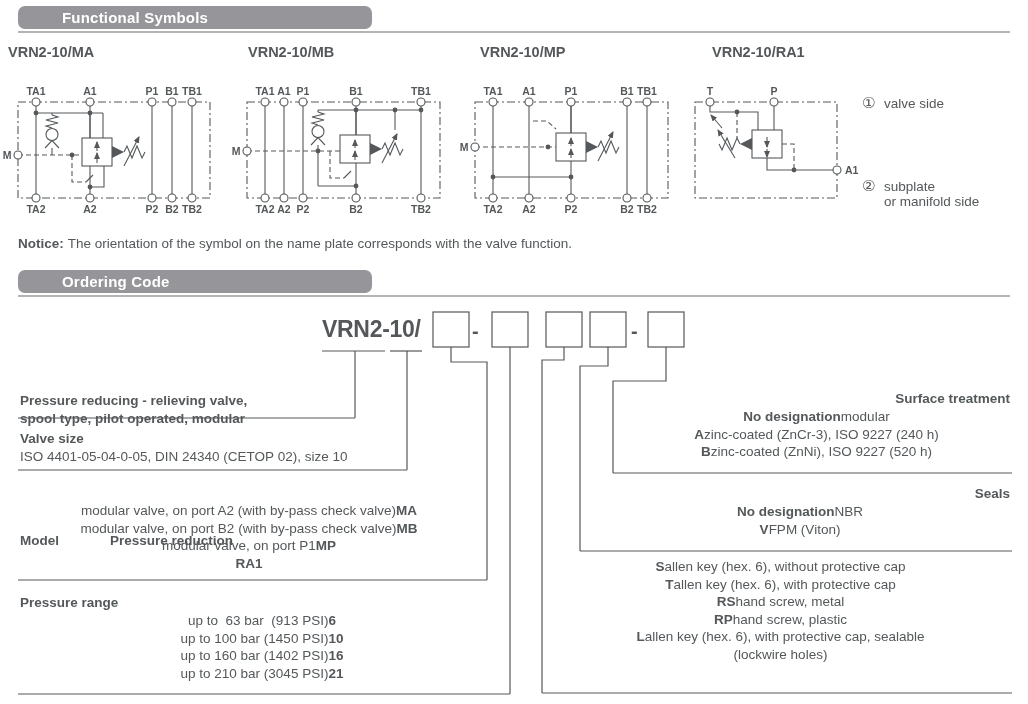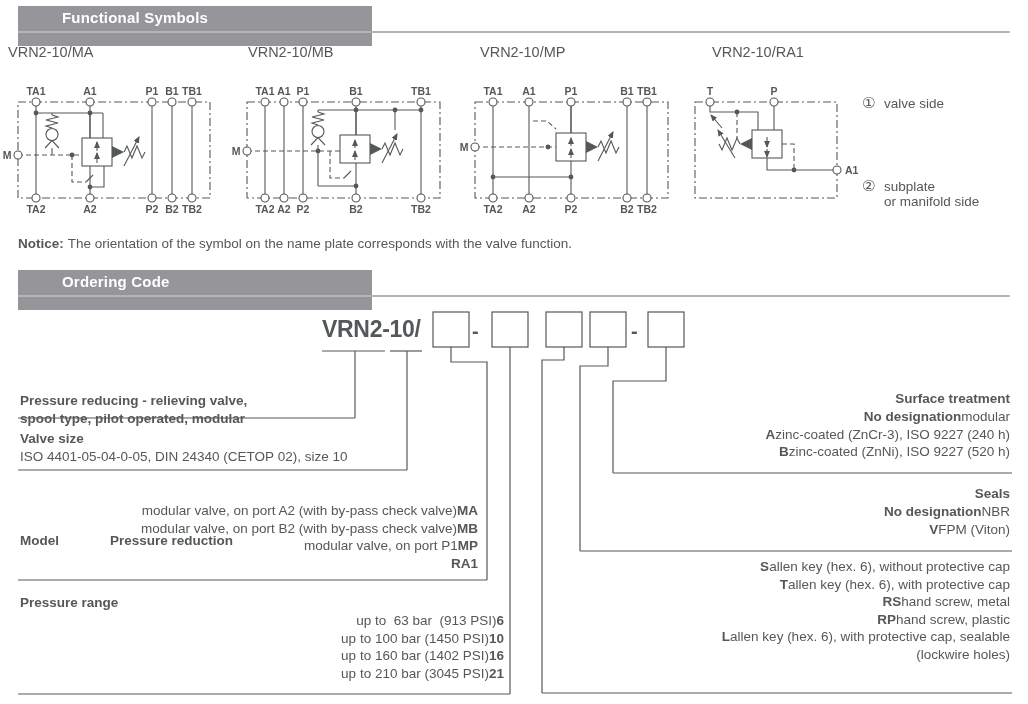--- a/index.html
+++ b/index.html
@@ -1,33 +1,33 @@
 <!DOCTYPE html>
 <html><head>
 <meta charset="utf-8">
 <style>
   html,body{margin:0;padding:0;background:#fff;}
   .page{position:relative;width:1028px;height:704px;background:#ffffff;overflow:hidden;
         font-family:"Liberation Sans","DejaVu Sans",sans-serif;color:#54585a;}
   svg.draw{position:absolute;left:0;top:0;z-index:1;pointer-events:none;}
   .txt-layer{position:absolute;left:0;top:0;width:100%;height:100%;z-index:2;}
-  .hbar{position:absolute;left:18px;width:354px;height:40px;background:#96969a;
+  .hbar{position:absolute;left:18px;width:354px;height:23px;background:#96969a;
         color:#fff;font-weight:bold;font-size:15px;line-height:23px;padding-left:44px;
-        letter-spacing:.2px;box-sizing:border-box;}
+        letter-spacing:.2px;box-sizing:border-box;border-radius:7px;}
   .hline{position:absolute;left:18px;width:992px;height:2px;background:#b4b4b6;}
-  .sym-title{position:absolute;top:44px;font-size:14.5px;font-weight:normal;}
+  .sym-title{position:absolute;top:44px;font-size:14.5px;font-weight:bold;}
   .notice{position:absolute;left:18px;top:236px;font-size:13.5px;}
   .notice .b{font-weight:bold;margin-right:4px;}
   .legend-marker{position:absolute;font-size:15px;font-family:"DejaVu Sans",sans-serif;}
   .legend-text{position:absolute;font-size:13.5px;}
   .code-prefix{position:absolute;left:322px;top:316px;font-size:23px;font-weight:bold;letter-spacing:-0.3px;}
   .code-dash{position:absolute;top:320px;font-size:20px;font-weight:bold;}
   .sec{position:absolute;font-size:13.5px;line-height:17.5px;}
   .sec .t{font-weight:bold;}
-  .row{display:flex;justify-content:flex-end;height:17.5px;line-height:17.5px;}
+  .row{display:flex;justify-content:center;height:17.5px;line-height:17.5px;}
   .row .code{font-weight:bold;white-space:pre;}
   .title-r{text-align:right;font-weight:bold;height:18px;line-height:18px;}
   .hdr2{height:18px;line-height:18px;font-weight:bold;}
   .hdr2 .c1{display:inline-block;width:90px;margin-top:48px;}
 </style>
 </head>
 <body>
 
 <div class="page">
 

